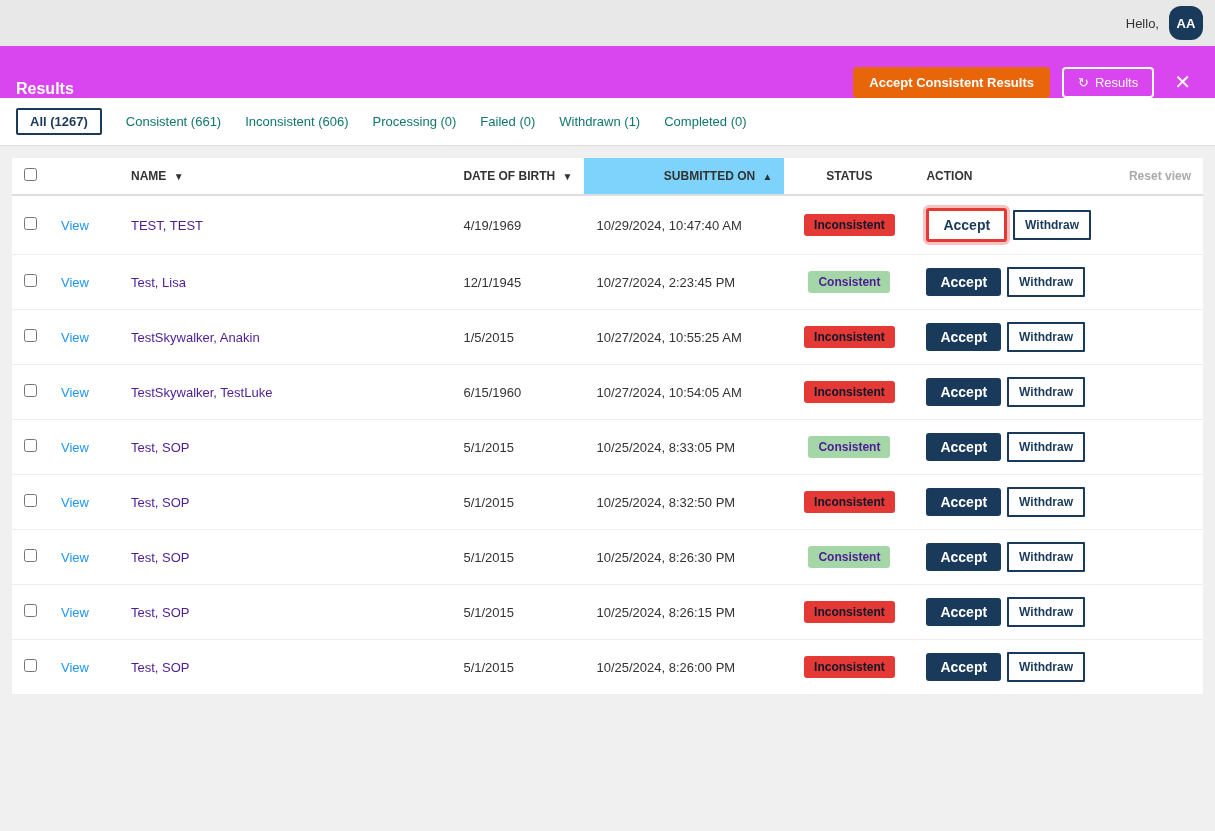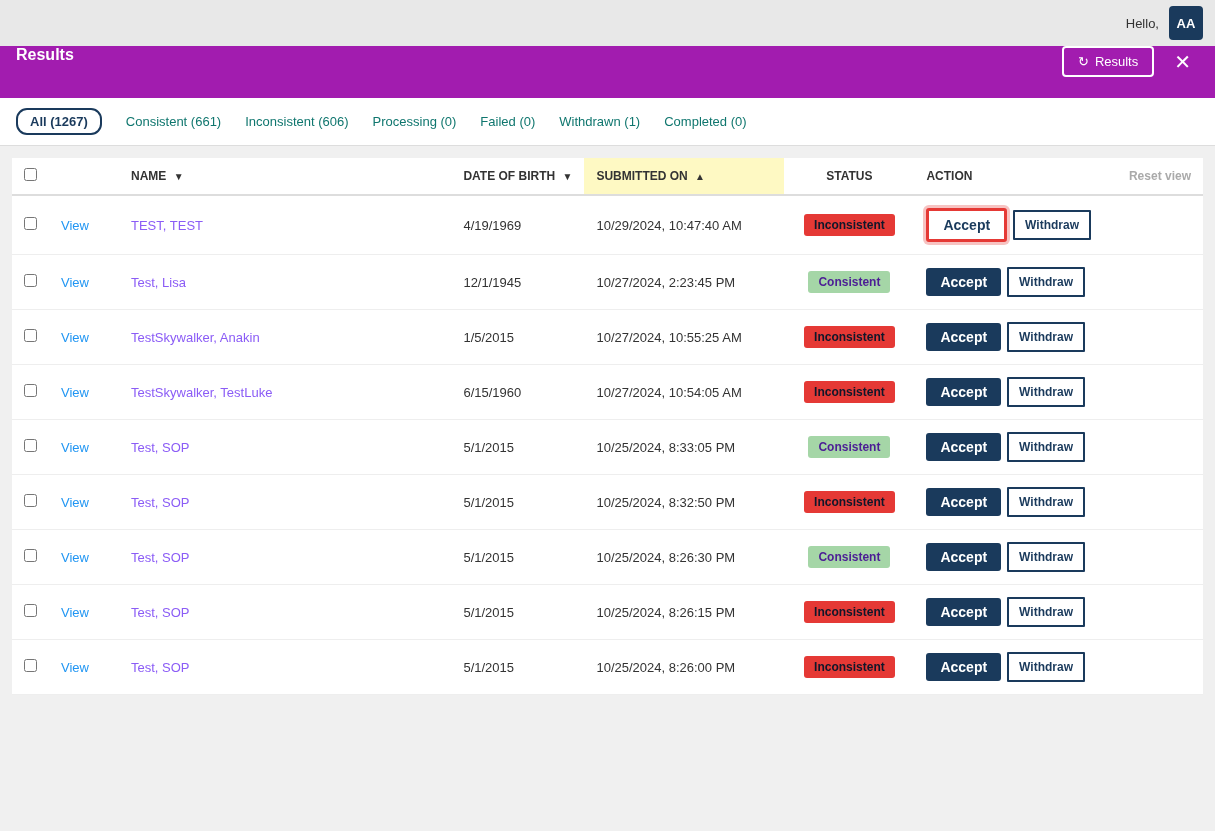--- a/index.html
+++ b/index.html
@@ -15,31 +15,31 @@
       gap: 10px;
     }
     .top-bar-hello { font-size: 13px; color: #333; }
     .avatar {
       background: #1a3a5c;
       color: white;
       font-weight: bold;
       font-size: 13px;
       width: 34px;
       height: 34px;
-      border-radius: 4px;
+      border-radius: 12px;
       display: flex;
       align-items: center;
       justify-content: center;
     }
 
     
     .header-bar {
-      background: #a21caf;
+      background: #d946ef;
       display: flex;
-      align-items: flex-start;
+      align-items: flex-end;
       padding: 0 16px;
       height: 52px;
       gap: 12px;
     }
     .header-title {
       color: white;
       font-size: 16px;
       font-weight: bold;
       flex: 1;
     }
@@ -88,21 +88,21 @@
       cursor: pointer;
       color: #0f766e;
       white-space: nowrap;
     }
     .tab.active {
       background: white;
       border: 2px solid #1a3a5c;
       color: #1a3a5c;
       font-weight: bold;
       padding: 4px 12px;
-      border-radius: 11px;
+      border-radius: 2px;
     }
 
     
     .table-container {
       background: white;
       margin: 12px;
       overflow-x: auto;
     }
     table {
       width: 100%;
@@ -114,21 +114,22 @@
     }
     thead th {
       padding: 10px 12px;
       text-align: left;
       font-size: 12px;
       font-weight: bold;
       color: #333;
       white-space: nowrap;
     }
     thead th.sorted {
-      background: #fef9c3;
+      background: #7dd3fc;
+      text-align: right;
     }
     .sort-icon { font-size: 10px; margin-left: 4px; }
 
     tbody tr {
       border-bottom: 1px solid #eee;
     }
     tbody td {
       padding: 12px 12px;
       vertical-align: middle;
     }
@@ -136,21 +137,21 @@
     .col-check { width: 36px; }
     .col-view { width: 70px; }
     .col-name { min-width: 180px; }
     .col-dob { width: 130px; }
     .col-submitted { width: 200px; }
     .col-status { width: 130px; text-align: center; }
     .col-action { width: 180px; }
     .col-reset { width: 100px; text-align: right; }
 
     .link-view { color: #2196f3; cursor: pointer; text-decoration: none; }
-    .name-link { color: #8b5cf6; cursor: pointer; }
+    .name-link { color: #4c1d95; cursor: pointer; }
 
     .badge {
       display: inline-block;
       padding: 4px 10px;
       border-radius: 3px;
       font-size: 12px;
       font-weight: bold;
       color: #0f172a;
     }
     .badge-inconsistent { background: #e53935; }
@@ -194,20 +195,21 @@
 </head>
 <body>
 
 <div class="top-bar">
   <span class="top-bar-hello">Hello,</span>
   <div class="avatar">AA</div>
 </div>
 
 <div class="header-bar">
   <span class="header-title">Results</span>
+  <button class="btn-accept-consistent">Accept Consistent Results</button>
   <button class="btn-results">
     <span>↻</span>
     <span>Results</span>
   </button>
   <button class="btn-close">✕</button>
 </div>
 
 <div class="filter-tabs">
   <span class="tab active">All (1267)</span>
   <span class="tab">Consistent (661)</span>

